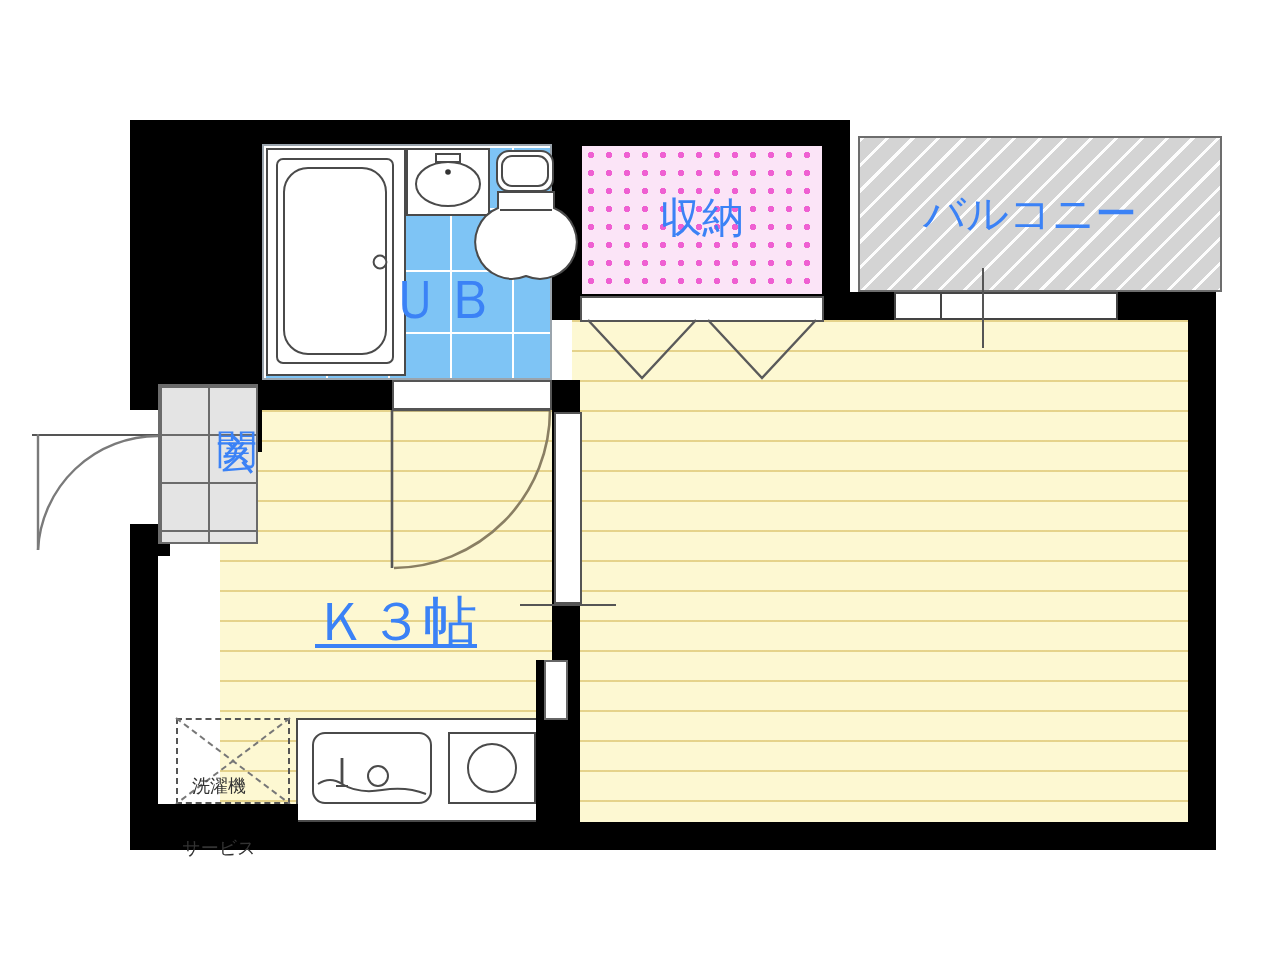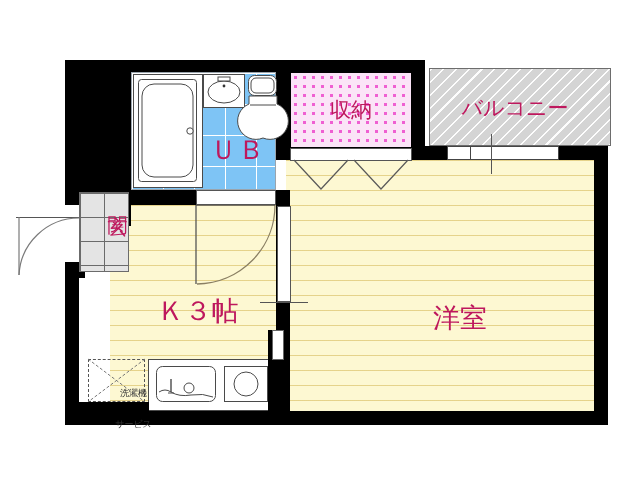--- a/index.html
+++ b/index.html
@@ -40,21 +40,21 @@
   .genkan-fill{
     background-color:#e4e4e4;
     background-image:
       repeating-linear-gradient(to bottom, #6b6b6b 0 1px, rgba(0,0,0,0) 1px 24px),
       repeating-linear-gradient(to right,  #6b6b6b 0 1px, rgba(0,0,0,0) 1px 24px);
     border:1px solid #6b6b6b;
   }
   .white-fill{background:#ffffff;}
 
   
-  .lbl{color:#be185d;line-height:1.12;text-align:center;white-space:pre;}
+  .lbl{color:#3b82f6;line-height:1.12;text-align:center;white-space:pre;}
   .lbl-big{font-size:27px;font-weight:400;}
   .lbl-mid{font-size:21px;}
   .lbl-ub{font-size:27px;letter-spacing:1px;}
   .lbl-vert{writing-mode:vertical-rl;text-orientation:upright;font-size:20px;}
   .lbl-tiny{font-size:9px;line-height:1.15;color:#333;}
 
   
   .ln{background:#4a4a4a;}
 
   
@@ -134,21 +134,21 @@
   </div>
 
   <div class="abs" style="left:246px;top:74px;width:36px;height:72px;">
     <svg width="36" height="72" viewBox="0 0 36 72">
       <rect x="2.5" y="1.5" width="28" height="20" rx="6" fill="#fff" stroke="#4a4a4a" stroke-width="1"></rect>
       <rect x="5" y="4" width="23" height="15" rx="5" fill="#fff" stroke="#4a4a4a" stroke-width="1"></rect>
       <path d="M3 22 h28 v8 a14 14 0 0 1 -14 34 a14 14 0 0 1 -14 -34 z" fill="#fff" stroke="#4a4a4a" stroke-width="1"></path>
       <path d="M4 31 h26" stroke="#4a4a4a" stroke-width="1" fill="none"></path>
     </svg>
   </div>
-  <div class="abs lbl lbl-ub" style="left:208px;top:135px;width:60px;">ＵＢ</div>
+  <div class="abs lbl lbl-ub" style="left:192px;top:135px;width:60px;">ＵＢ</div>
 
   <div class="abs white-fill" style="left:196px;top:190px;width:80px;height:15px;border:1px solid #555;"></div>
 
   <div class="abs closet-fill" style="left:290px;top:72px;width:122px;height:76px;"></div>
   <div class="abs lbl lbl-mid" style="left:290px;top:98px;width:122px;">収納</div>
 
   <div class="abs white-fill" style="left:290px;top:148px;width:122px;height:13px;border:1px solid #555;"></div>
   <div class="abs" style="left:290px;top:160px;width:122px;height:30px;">
     <svg width="122" height="30" viewBox="0 0 122 30">
       <path d="M4 0 L31 29 L58 0" fill="none" stroke="#5a5a5a" stroke-width="1.2"></path>
@@ -157,24 +157,23 @@
   </div>
 
   <div class="abs balcony-fill" style="left:429px;top:68px;width:182px;height:78px;"></div>
   <div class="abs lbl lbl-mid" style="left:429px;top:96px;width:172px;">バルコニー</div>
 
   <div class="abs" style="left:447px;top:146px;width:89px;height:14px;background:#fff;border:1px solid #444;"></div>
   <div class="abs" style="left:470px;top:146px;width:89px;height:14px;background:#fff;border:1px solid #444;"></div>
   <div class="abs ln" style="left:491px;top:134px;width:1px;height:40px;background:#555;"></div>
 
   <div class="abs lbl lbl-big" style="left:385px;top:243px;width:150px;">
-    <div>洋室</div>
-  </div>
-
-  <div class="abs lbl lbl-big" style="left:133px;top:296px;width:130px;">Ｋ３帖</div>
+  </div>
+
+  <div class="abs lbl lbl-big" style="left:133px;top:296px;width:130px;text-decoration:underline;">Ｋ３帖</div>
 
   <div class="abs genkan-fill" style="left:79px;top:192px;width:50px;height:80px;"></div>
   <div class="abs lbl lbl-vert" style="left:79px;top:200px;width:50px;">玄関</div>
 
   <div class="abs white-fill" style="left:16px;top:217px;width:63px;height:45px;border-top:1px solid #555;"></div>
 
   <div class="abs" style="left:8px;top:215px;width:74px;height:62px;">
     <svg width="74" height="62" viewBox="0 0 74 62">
       <path d="M71 3 A60 60 0 0 0 11 60" fill="none" stroke="#7a7a7a" stroke-width="1.2"></path>
       <line x1="11" y1="2" x2="11" y2="60" stroke="#7a7a7a" stroke-width="1.2"></line>
@@ -192,21 +191,21 @@
   <div class="abs white-fill" style="left:277px;top:206px;width:14px;height:96px;border:1px solid #555;"></div>
   <div class="abs ln" style="left:260px;top:302px;width:48px;height:1px;background:#555;"></div>
 
   <div class="abs dashed" style="left:88px;top:359px;width:57px;height:43px;"></div>
   <div class="abs" style="left:88px;top:359px;width:57px;height:43px;">
     <svg width="57" height="43" viewBox="0 0 57 43">
       <line x1="0" y1="0" x2="57" y2="43" stroke="#777" stroke-width="1" stroke-dasharray="3 2"></line>
       <line x1="57" y1="0" x2="0" y2="43" stroke="#777" stroke-width="1" stroke-dasharray="3 2"></line>
     </svg>
   </div>
-  <div class="abs lbl lbl-tiny" style="left:105px;top:367px;width:57px;">
+  <div class="abs lbl lbl-tiny" style="left:81px;top:367px;width:57px;">
     <div>洗濯機</div>
     <div>サービス</div>
   </div>
 
   <div class="abs" style="left:148px;top:359px;width:128px;height:52px;background:#fff;border:1px solid #4a4a4a;"></div>
   <div class="abs" style="left:156px;top:366px;width:60px;height:36px;">
     <svg width="60" height="36" viewBox="0 0 60 36">
       <rect x="0.5" y="0.5" width="59" height="35" rx="6" fill="#fff" stroke="#4a4a4a" stroke-width="1"></rect>
       <path d="M3 26 q6 -4 12 0 q8 5 20 3 q12 -2 22 2" fill="none" stroke="#4a4a4a" stroke-width="1"></path>
       <circle cx="33" cy="22" r="5" fill="#fff" stroke="#4a4a4a" stroke-width="1"></circle>

